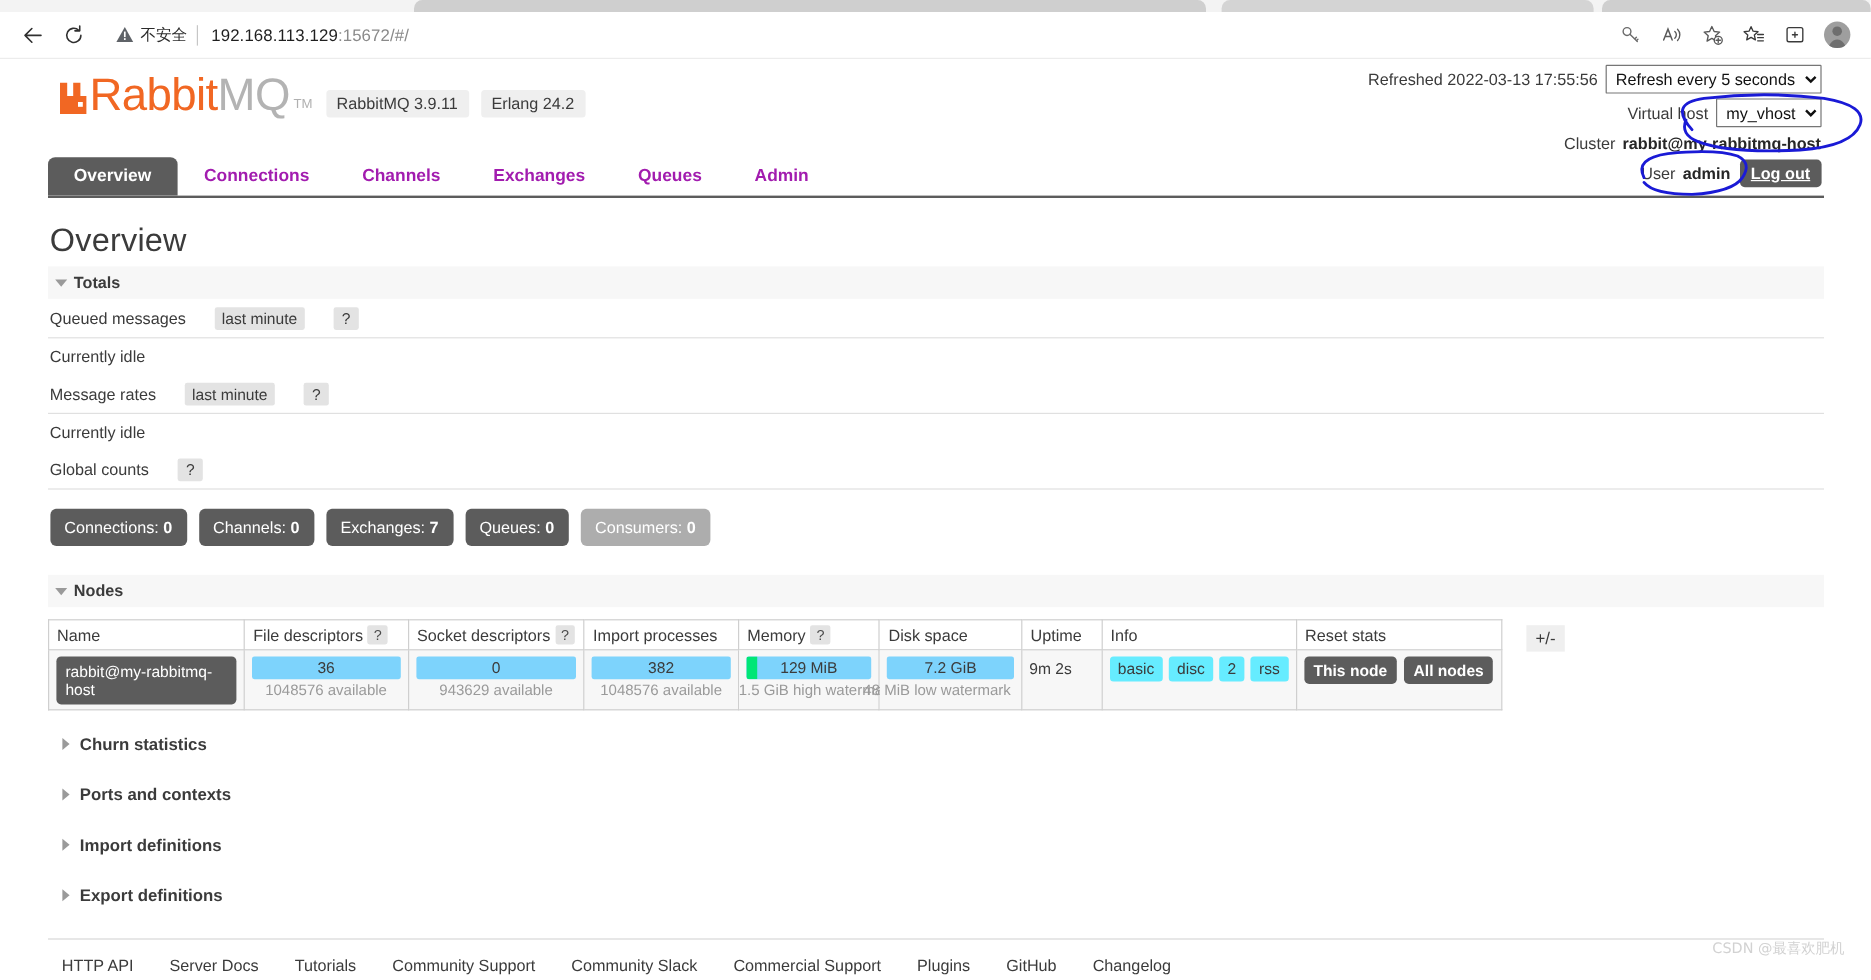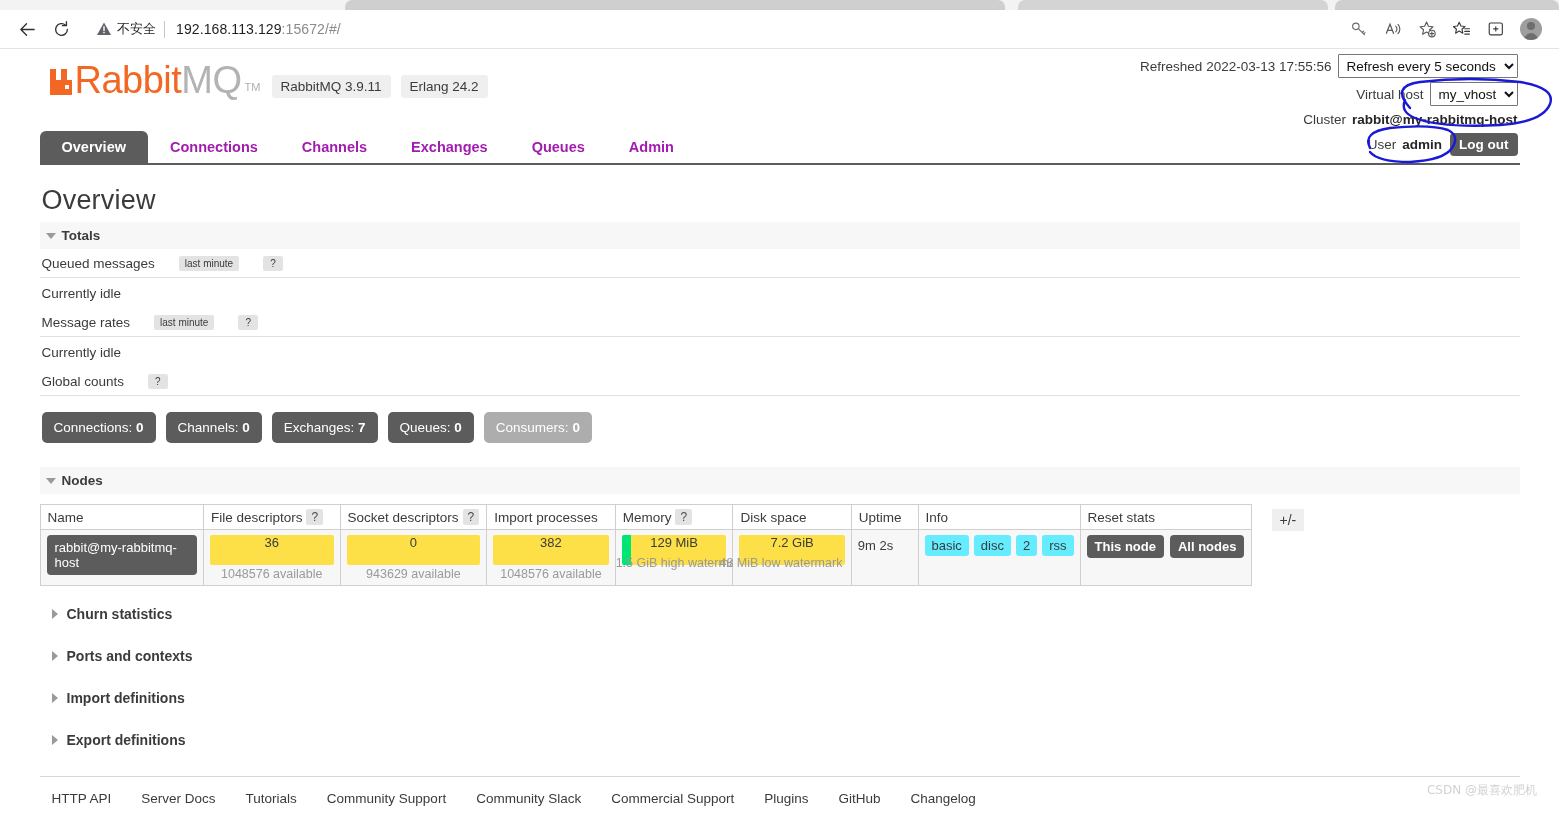--- a/index.html
+++ b/index.html
@@ -119,20 +119,21 @@
     border: 1px solid #767676;
     background: #fff;
     color: #111;
     border-radius: 1px;
     height: 24px;
   }
   .btn-dark {
     background: #5c5c5c; color:#fff; font-size:13.5px; font-weight:bold;
     padding: 4px 9px; border-radius: 4px; border: none;
     font-family:"Liberation Sans", sans-serif;
+    text-decoration:underline;
   }
 
   
   .navbar {
     position: relative;
     height: 34px;
     border-bottom: 2px solid #5c5c5c;
     margin-top: 4px;
     display: flex;
     align-items: stretch;
@@ -171,21 +172,21 @@
   }
 
   .stat-row {
     font-size: 13.5px; color: #3b3b3b;
     padding: 7px 2px 6px 2px;
     border-bottom: 1px solid #e0e0e0;
     display: flex; align-items: center; gap: 24px;
   }
   .chip {
     background: #e3e3e3; color: #3b3b3b;
-    font-size: 10px; padding: 2px 6px; border-radius: 2px;
+    font-size: 13px; padding: 2px 6px; border-radius: 2px;
   }
   .chip.q { padding: 2px 7px; }
   .idle-row { font-size: 13.5px; color:#3b3b3b; padding: 8px 2px 7px 2px; }
 
   .counts {
     display: flex; gap: 10px; margin: 16px 0 0 2px;
   }
   .count-badge {
     background:#5c5c5c; color:#fff; font-size:13.5px;
     padding: 8px 12px; border-radius: 5px;
@@ -218,23 +219,23 @@
   .help {
     display: inline-block; background:#e3e3e3; color:#4a4a4a;
     font-size: 12px; padding: 1px 5px; border-radius: 2px; margin-left: 4px;
     vertical-align: 1px;
   }
   .node-name {
     background:#5c5c5c; color:#fff; font-size:13px; font-weight: normal;
     padding: 5px 8px; border-radius: 4px; display:inline-block;
   }
   .bar {
-    position: relative; height: 30px; border-radius: 2px;
-    background: #fde047; overflow: hidden;
-    display:flex; justify-content:center;
+    position: relative; height: 19px; border-radius: 2px;
+    background: #7dd3fc; overflow: hidden;
+    display:flex; align-items:center; justify-content:center;
   }
   .bar .fill {
     position:absolute; left:0; top:0; bottom:0;
     background: #00e676;
   }
   .bar span { position: relative; font-size: 13px; color:#3b3b3b; }
   .sub {
     font-size: 12.5px; color:#9a9a9a; text-align:center; margin-top: 2px; white-space: nowrap;
   }
   .wm-cell { position: relative; }

